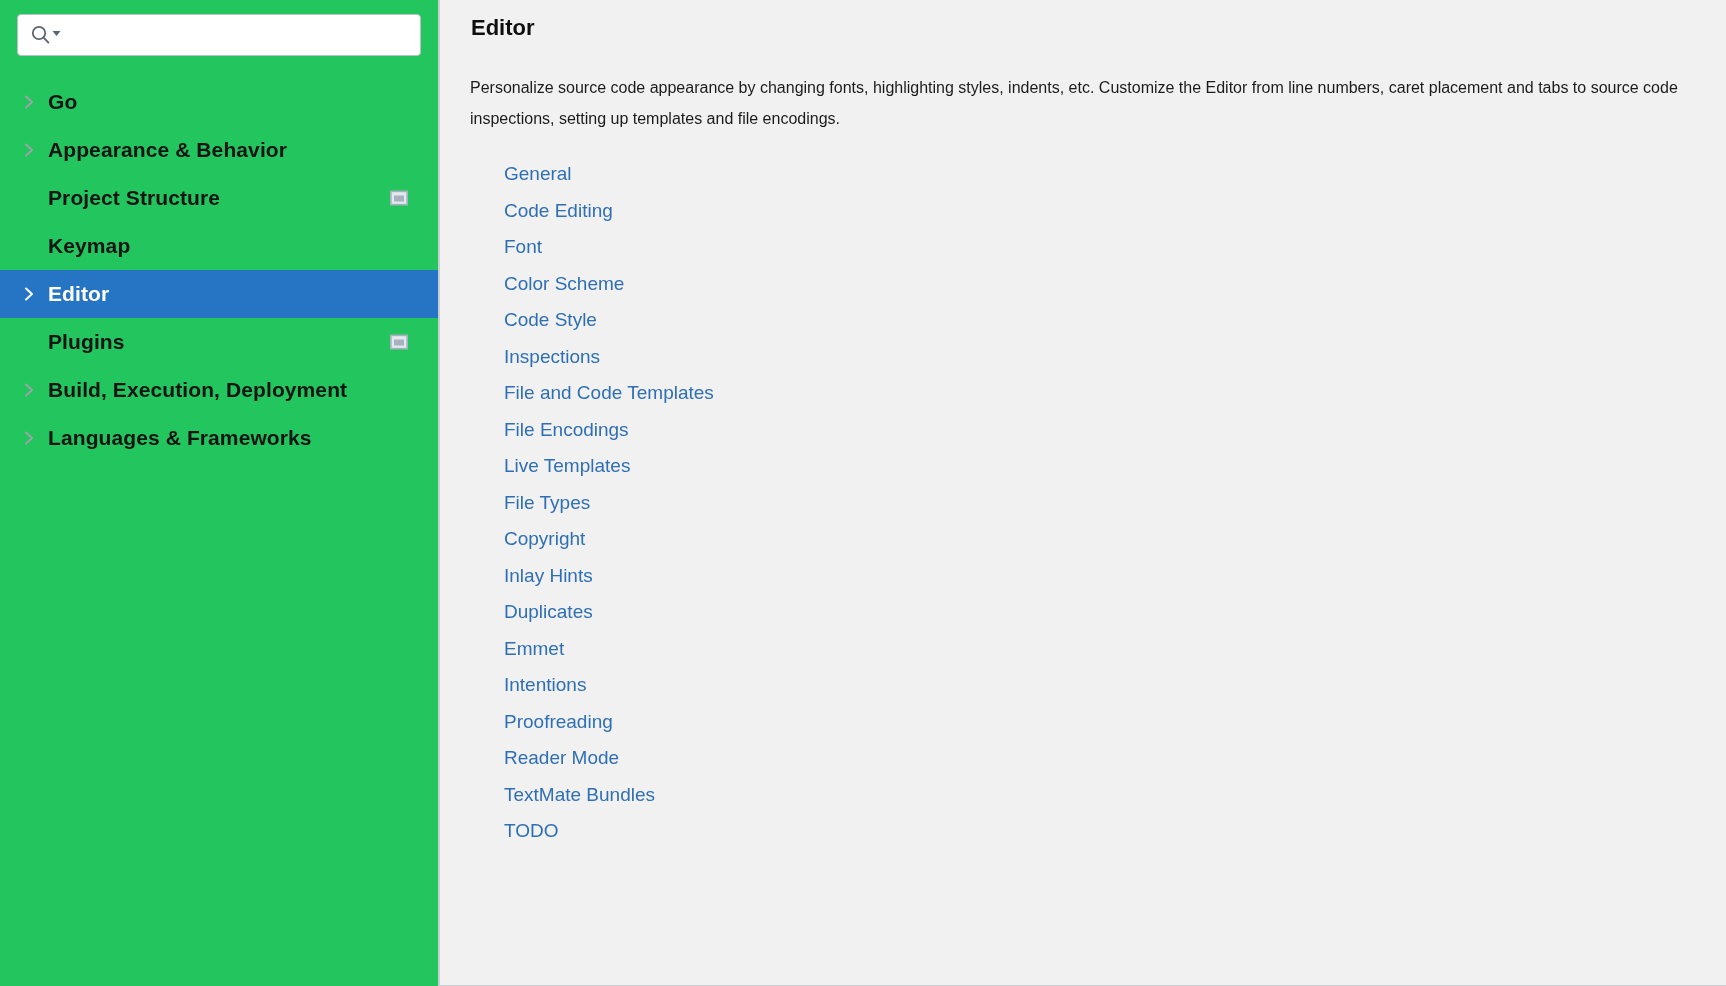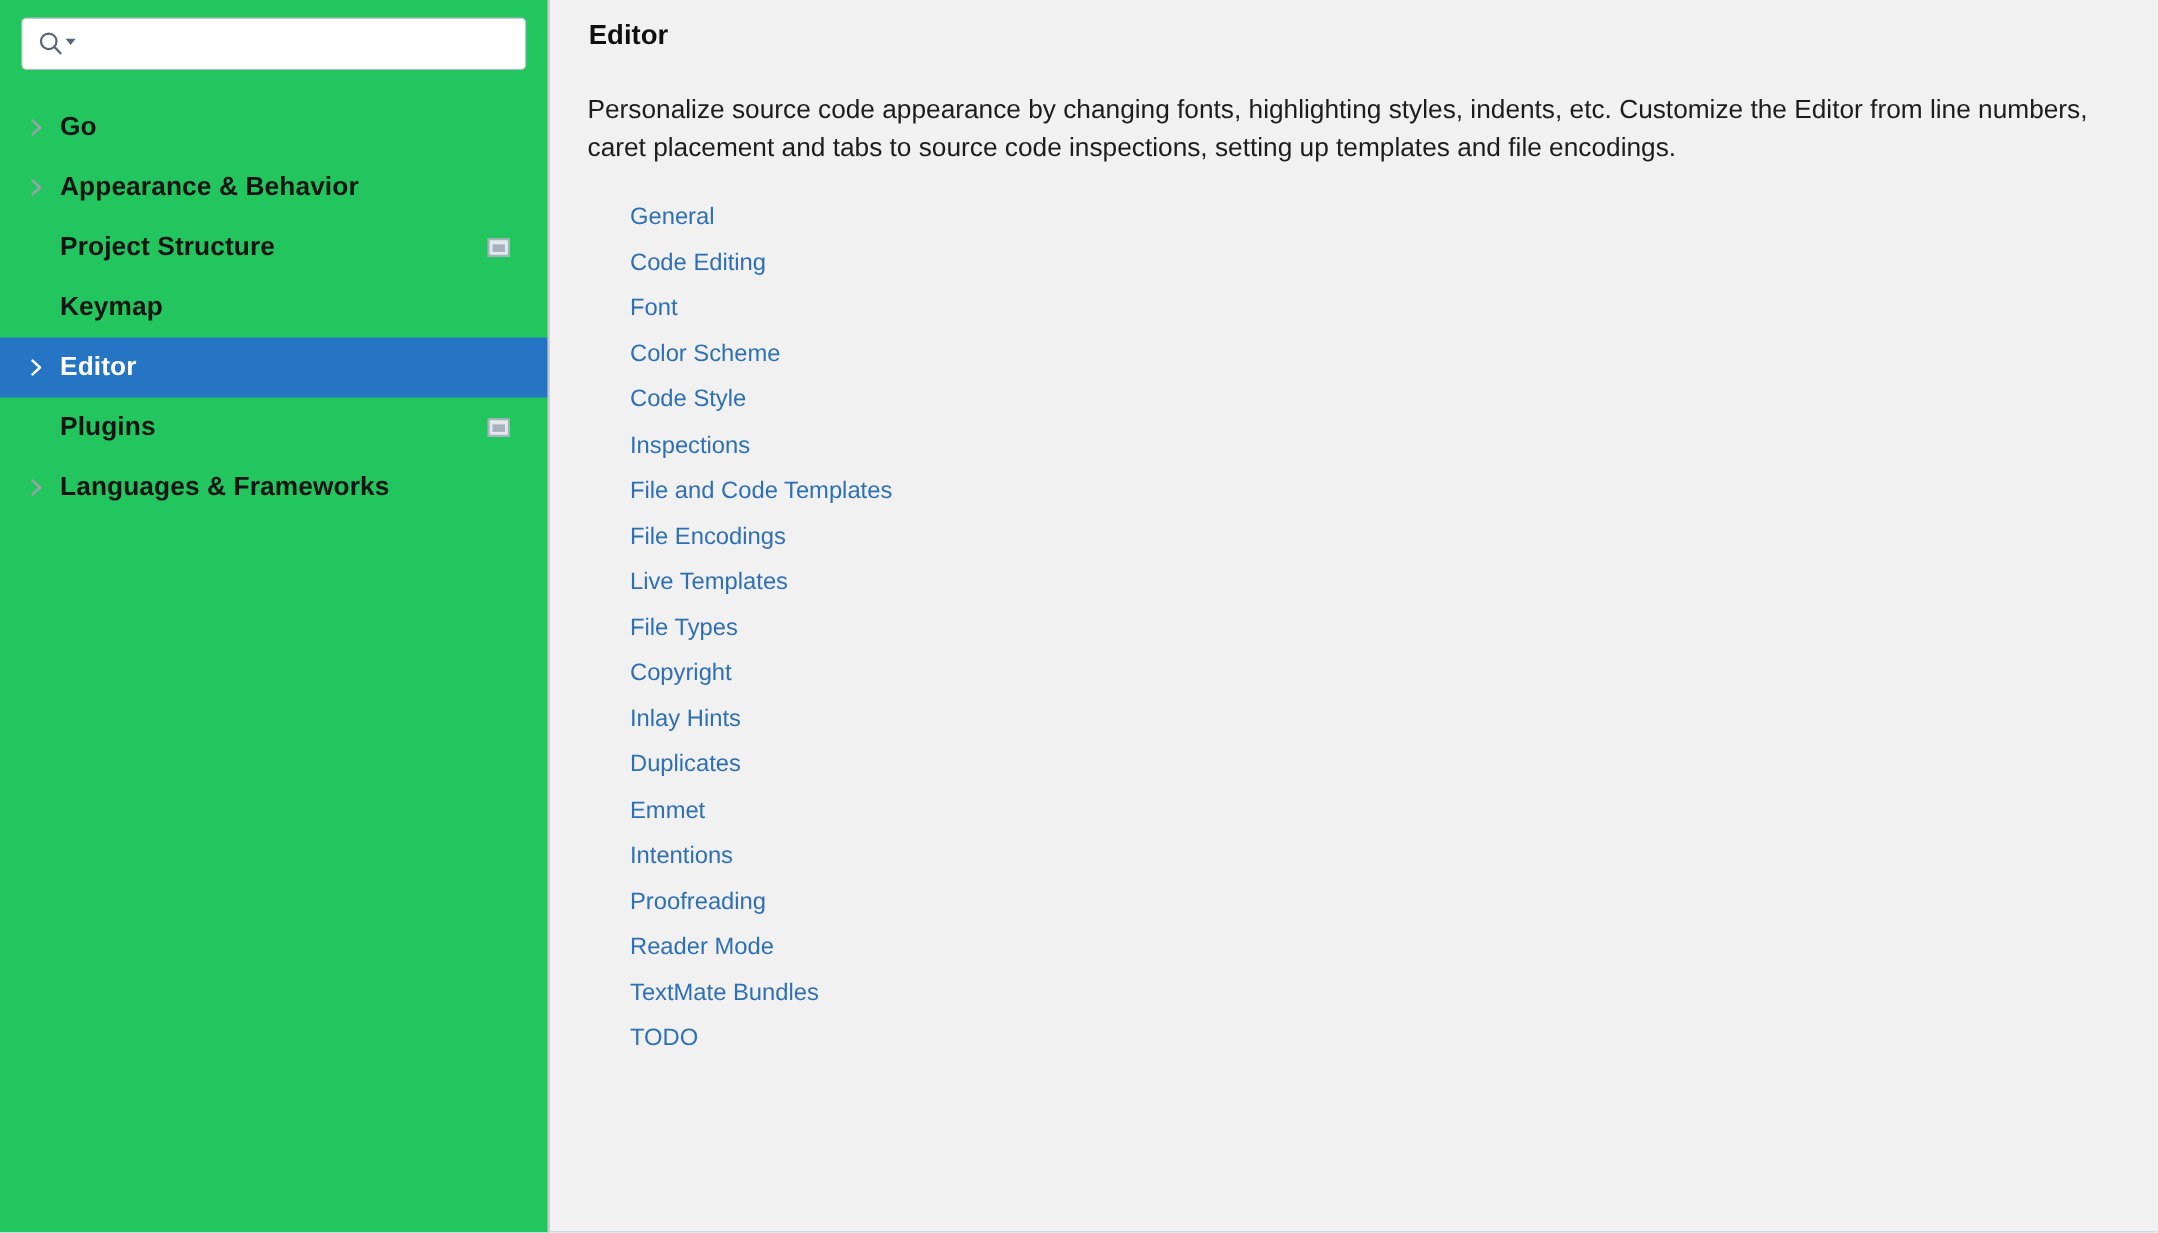--- a/index.html
+++ b/index.html
@@ -120,21 +120,21 @@
   }
   .page-title {
     font-size: 22px;
     font-weight: bold;
     color: #0f0f0f;
     margin: 0 0 0 1px;
     line-height: 28px;
   }
   .page-desc {
     margin-top: 30px;
-    font-size: 21px;
+    font-size: 16px;
     line-height: 31px;
     color: #1c1c1c;
     max-width: 1210px;
   }
   .link-list {
     margin-top: 22px;
     display: flex;
     flex-direction: column;
     padding-left: 34px;
   }
@@ -219,20 +219,28 @@
         <span class="label">Plugins</span>
         <span class="trailing-icon">
           <svg width="18" height="15" viewBox="0 0 18 15" aria-hidden="true">
             <rect x="0.5" y="0.5" width="17" height="14" fill="#e5e9ee" stroke="#a6b2bd" stroke-width="2.4"></rect>
             <rect x="4" y="5" width="10" height="6" fill="#a6b2bd"></rect>
           </svg>
         </span>
       </div>
 
 
+      <div class="tree-row">
+        <span class="chev">
+          <svg width="14" height="18" viewBox="0 0 14 18" aria-hidden="true">
+            <polyline points="4,3.5 10,9 4,14.5" fill="none" stroke="#9aa3ab" stroke-width="2" stroke-linecap="round" stroke-linejoin="round"></polyline>
+          </svg>
+        </span>
+        <span class="label">Build, Execution, Deployment</span>
+      </div>
 
       <div class="tree-row">
         <span class="chev">
           <svg width="14" height="18" viewBox="0 0 14 18" aria-hidden="true">
             <polyline points="4,3.5 10,9 4,14.5" fill="none" stroke="#9aa3ab" stroke-width="2" stroke-linecap="round" stroke-linejoin="round"></polyline>
           </svg>
         </span>
         <span class="label">Languages &amp; Frameworks</span>
       </div>
 

